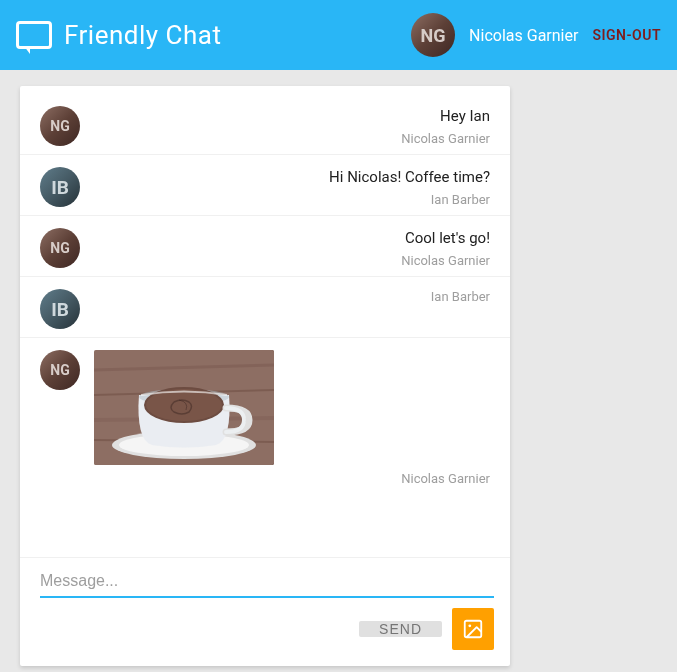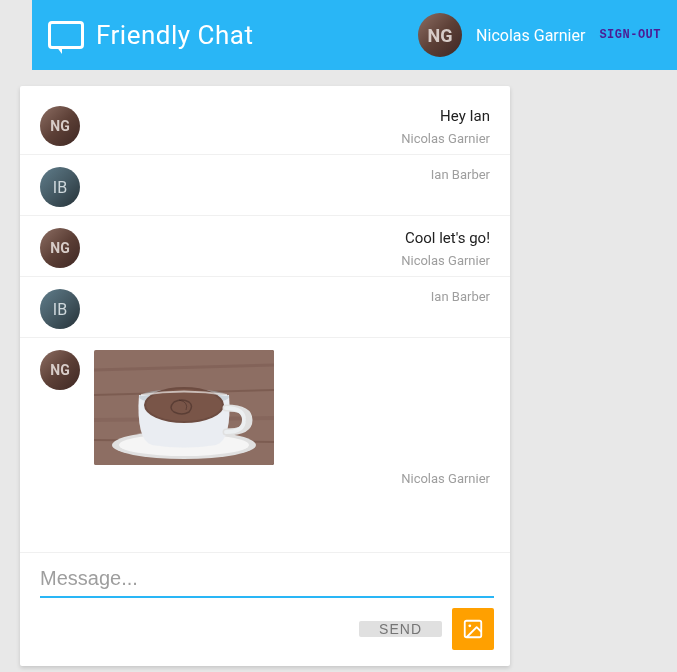--- a/index.html
+++ b/index.html
@@ -11,21 +11,20 @@
       overflow: hidden;
     }
 
     
     .header {
       background: #29b6f6;
       height: 70px;
       display: flex;
       padding: 0 16px;
       justify-content: space-between;
-      margin-left: 32px;
     }
     .header-left {
       display: flex;
       align-items: center;
       gap: 12px;
     }
     .header-logo-icon {
       width: 36px;
       height: 28px;
       border: 3px solid white;
@@ -73,26 +72,25 @@
       color: #d7ccc8;
       font-size: 18px;
       font-weight: bold;
     }
     .header-username {
       color: white;
       font-size: 16px;
       font-weight: 400;
     }
     .header-signout {
-      color: #4c1d95;
-      font-size: 12px;
+      color: #7f1d1d;
+      font-size: 14px;
       font-weight: 600;
       cursor: pointer;
       letter-spacing: 0.5px;
-      font-family: Liberation Mono, monospace;
     }
 
     
     .main {
       padding: 16px 20px;
       height: calc(672px - 70px);
       display: flex;
       align-items: flex-start;
       justify-content: flex-start;
     }
@@ -142,22 +140,22 @@
       font-weight: bold;
     }
     .msg-avatar-ib {
       background: linear-gradient(135deg, #607d8b 0%, #455a64 50%, #263238 100%);
       width: 100%;
       height: 100%;
       display: flex;
       align-items: center;
       justify-content: center;
       color: #cfd8dc;
-      font-size: 16px;
-      font-weight: normal;
+      font-size: 19px;
+      font-weight: bold;
       text-align: center;
     }
     .msg-content {
       flex: 1;
       text-align: right;
     }
     .msg-text {
       font-size: 15px;
       color: #212121;
       margin-bottom: 4px;
@@ -191,21 +189,21 @@
       flex-direction: column;
       gap: 10px;
     }
     .message-input-wrapper {
       display: flex;
       flex-direction: column;
     }
     .message-input {
       border: none;
       outline: none;
-      font-size: 20px;
+      font-size: 16px;
       color: #212121;
       padding: 2px 0;
       background: transparent;
       width: 100%;
     }
     .message-input::placeholder {
       color: #9e9e9e;
     }
     .input-underline {
       height: 2px;
@@ -273,20 +271,21 @@
           <div class="msg-text">Hey Ian</div>
           <div class="msg-sender">Nicolas Garnier</div>
         </div>
       </div>
 
       <div class="message-item">
         <div class="msg-avatar">
           <div class="msg-avatar-ib">IB</div>
         </div>
         <div class="msg-content">
+          <div class="msg-text">Hi Nicolas! Coffee time?</div>
           <div class="msg-sender">Ian Barber</div>
         </div>
       </div>
 
       <div class="message-item">
         <div class="msg-avatar">
           <div class="msg-avatar-ng">NG</div>
         </div>
         <div class="msg-content">
           <div class="msg-text">Cool let's go!</div>

